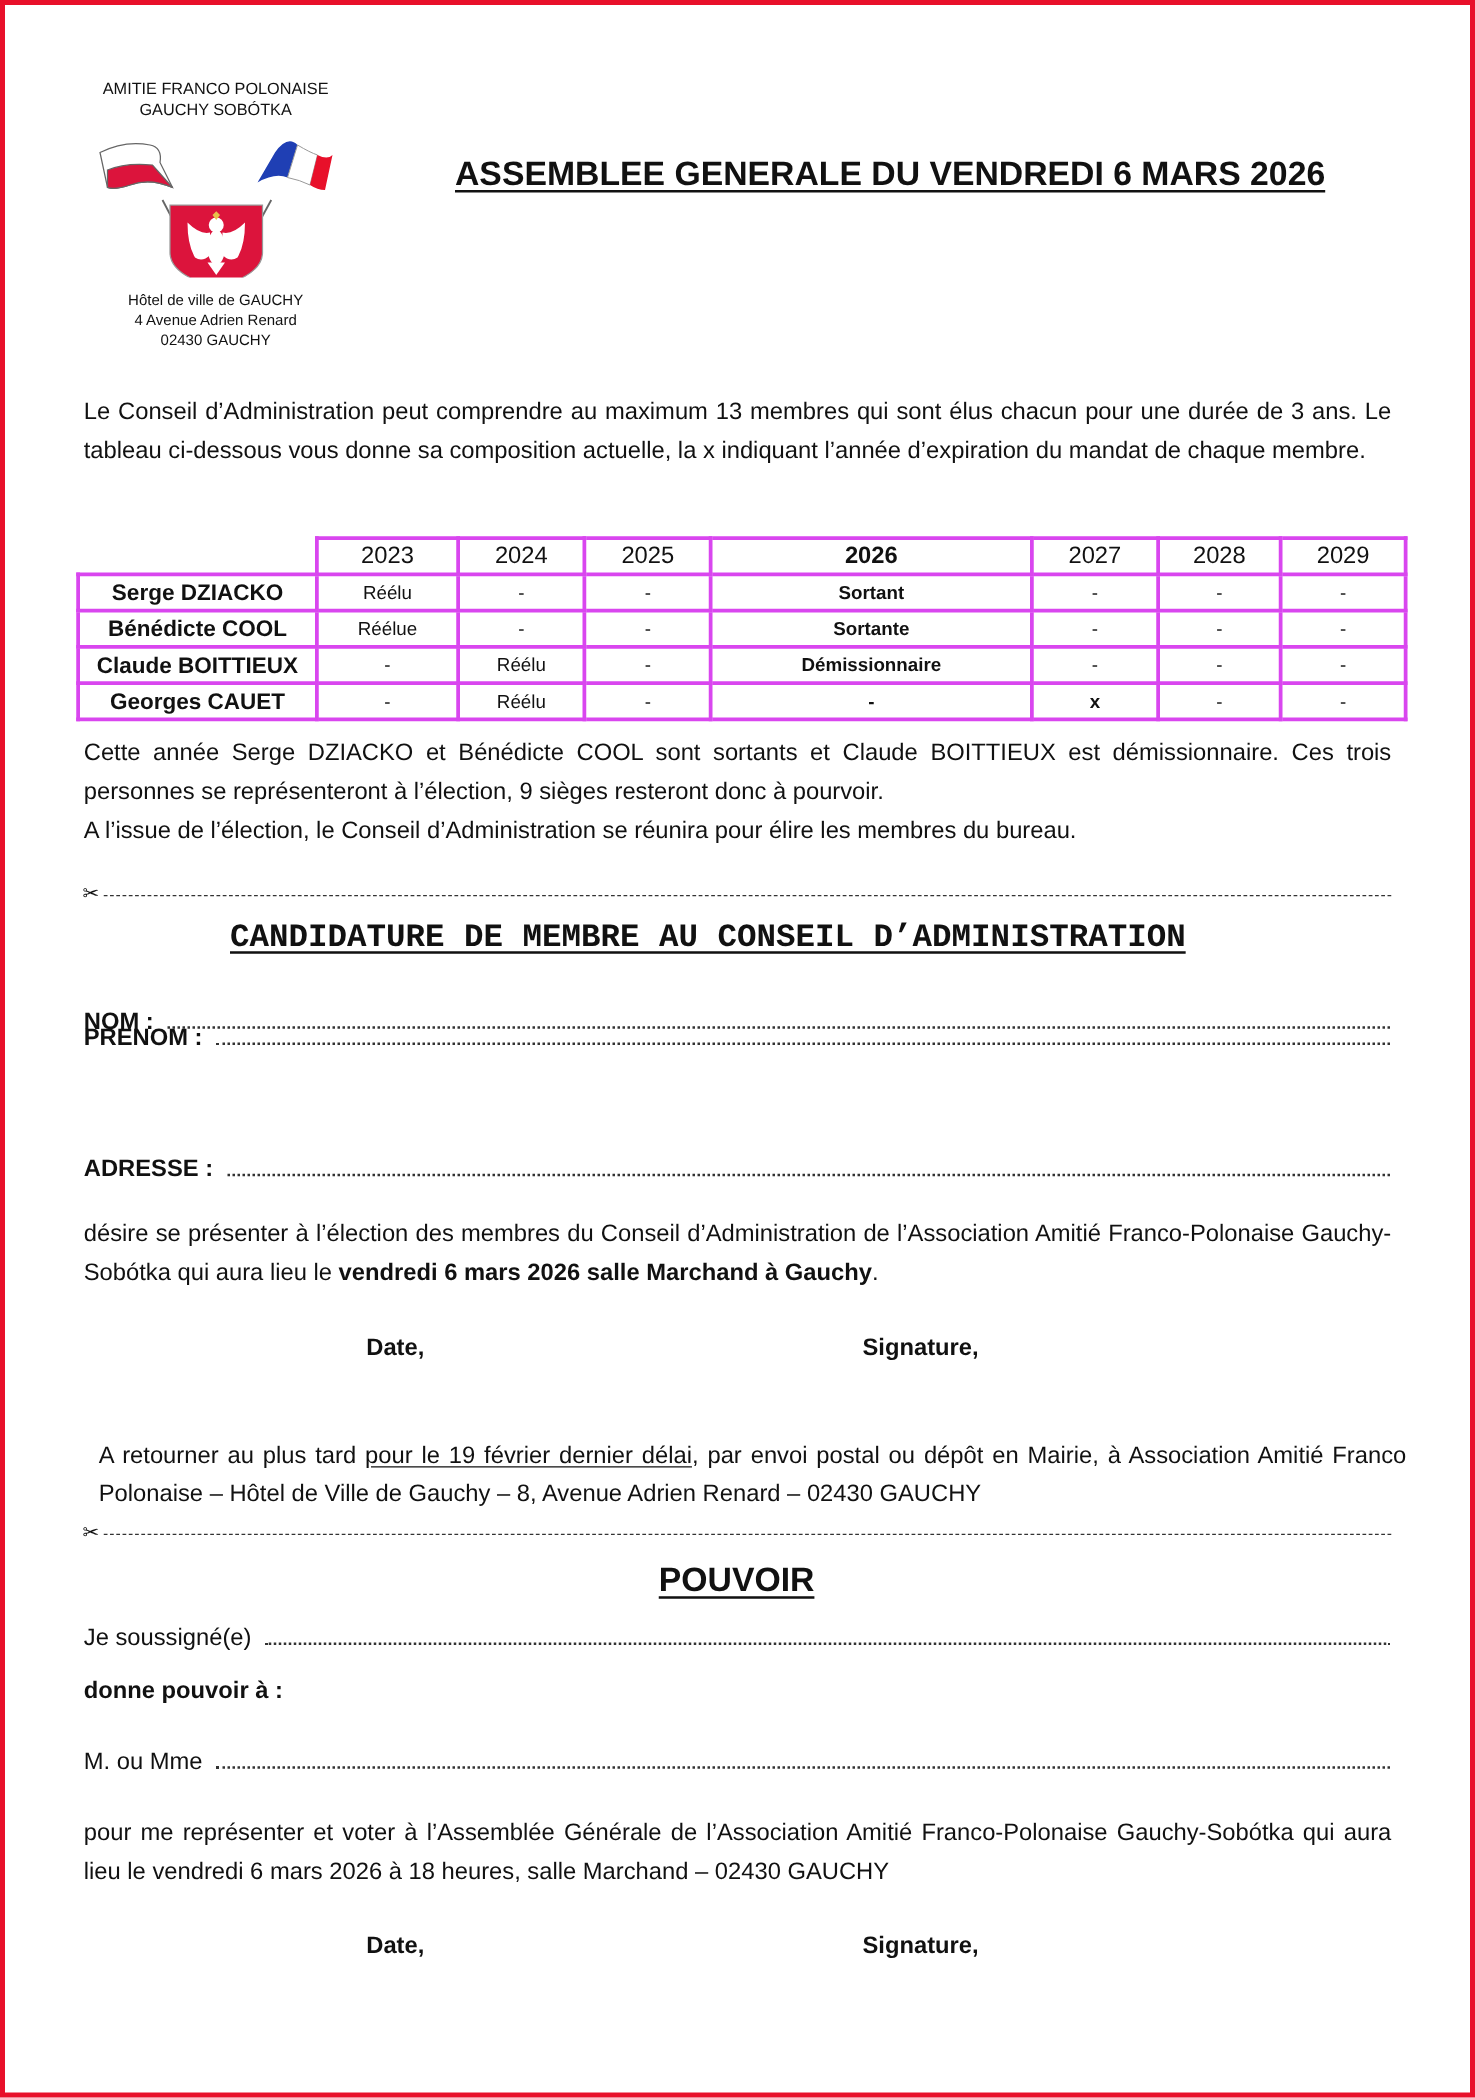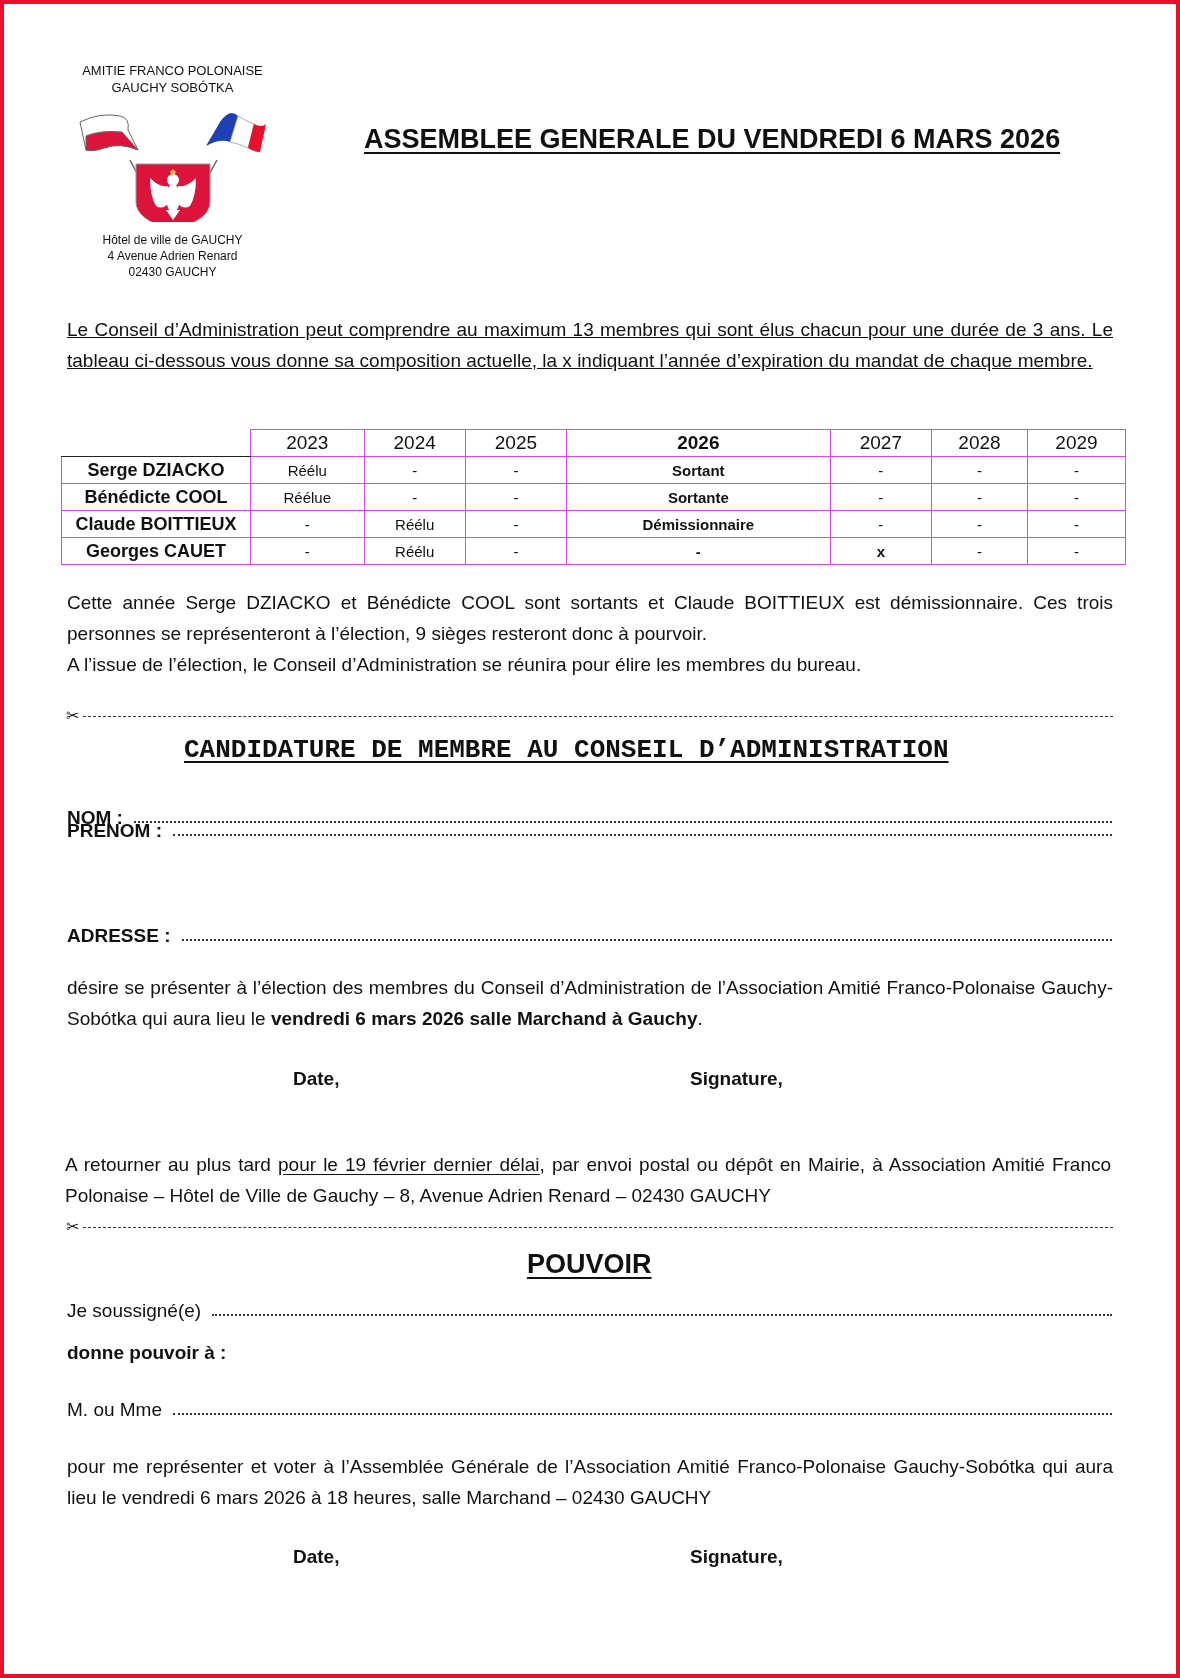--- a/index.html
+++ b/index.html
@@ -7,21 +7,21 @@
          font-family:"Liberation Sans", sans-serif; color:#111; }
   .frame { position:absolute; left:0; top:0; width:1172px; height:1670px; border:4px solid #e8102a; }
   .abs { position:absolute; }
   .logo { left:70px; top:62px; width:205px; text-align:center; font-size:12.5px; line-height:17px; }
   .logo .org { font-size:13px; }
   .logo .addr { font-size:12px; line-height:16px; margin-top:10px; }
   .emblem { position:relative; height:120px; margin-top:6px; }
   .title { font-family:"Liberation Sans", sans-serif; font-weight:bold; text-decoration:underline; text-decoration-thickness:2px; text-underline-offset:4px; }
   .p { font-size:19px; line-height:31px; text-align:justify; }
   table.comp { border-collapse:collapse; position:absolute; left:61px; top:429px; width:1065px; }
-  table.comp td { border:1px solid #d946ef; text-align:center; height:26px; font-size:15px; padding:0; }
+  table.comp td { border:3px solid #d946ef; text-align:center; height:26px; font-size:15px; padding:0; }
   table.comp td.name { font-weight:bold; font-size:18px; width:188px; }
   table.comp td.hd { font-size:19px; }
   table.comp tr.hdr td.blank { border:none; border-bottom:1px solid #222; }
   table.comp td.b { font-weight:bold; }
   .cut { left:66px; width:1047px; height:14px; display:flex; align-items:center; font-size:16px; }
   .cut .dash { flex:1; border-top:1.5px dashed #333; margin-left:4px; margin-top:2px; }
   .field { left:67px; width:1045px; display:flex; align-items:flex-end; font-size:19px; }
   .field .lbl { font-weight:bold; white-space:pre; }
   .field .lbl.n { font-weight:normal; }
   .field .dots { flex:1; border-bottom:2px dotted #333; margin-left:6px; margin-bottom:6px; height:1px; }
@@ -62,21 +62,21 @@
   </div>
   <div class="addr">
     <div>Hôtel de ville de GAUCHY</div>
     <div>4 Avenue Adrien Renard</div>
     <div>02430 GAUCHY</div>
   </div>
 </div>
 
 <div class="abs title" style="left:364px; top:124px; font-size:27px;">ASSEMBLEE GENERALE DU VENDREDI 6 MARS 2026</div>
 
-<div class="abs p" style="left:67px; top:314px; width:1046px;text-decoration:underline;">Le Conseil d’Administration peut comprendre au maximum 13 membres qui sont élus chacun pour une durée de 3 ans. Le tableau ci-dessous vous donne sa composition actuelle, la x indiquant l’année d’expiration du mandat de chaque membre.</div>
+<div class="abs p" style="left:67px; top:314px; width:1046px;">Le Conseil d’Administration peut comprendre au maximum 13 membres qui sont élus chacun pour une durée de 3 ans. Le tableau ci-dessous vous donne sa composition actuelle, la x indiquant l’année d’expiration du mandat de chaque membre.</div>
 
 <table class="comp">
   <tbody>
       <tr class="hdr">
     <td class="name blank"></td>
     <td class="hd">2023</td>
     <td class="hd">2024</td>
     <td class="hd">2025</td>
     <td class="hd b">2026</td>
     <td class="hd">2027</td>
@@ -147,21 +147,21 @@
 <div class="abs field" style="top:925px;text-align:center;">
   <span class="lbl">ADRESSE : </span>
   <span class="dots"></span>
 </div>
 
 <div class="abs p" style="left:67px; top:972px; width:1046px;"><span>désire se présenter à l’élection des membres du Conseil d’Administration de l’Association Amitié Franco-Polonaise Gauchy-Sobótka qui aura lieu le </span><b>vendredi 6 mars 2026 salle Marchand à Gauchy</b><span>.</span></div>
 
 <div class="abs sig" style="left:293px; top:1068px;">Date,</div>
 <div class="abs sig" style="left:690px; top:1068px;">Signature,</div>
 
-<div class="abs p" style="left:65px; top:1149px; width:1046px;"><span>A retourner au plus tard </span><u>pour le 19 février dernier délai</u><span>, par envoi postal ou dépôt en Mairie, à Association Amitié Franco Polonaise – Hôtel de Ville de Gauchy – 8, Avenue Adrien Renard – 02430 GAUCHY</span></div>
+<div class="abs p" style="left:79px; top:1149px; width:1046px;"><span>A retourner au plus tard </span><u>pour le 19 février dernier délai</u><span>, par envoi postal ou dépôt en Mairie, à Association Amitié Franco Polonaise – Hôtel de Ville de Gauchy – 8, Avenue Adrien Renard – 02430 GAUCHY</span></div>
 
 <div class="abs cut" style="top:1219px;">
   <span>✂</span>
   <span class="dash"></span>
 </div>
 
 <div class="abs title" style="left:527px; top:1249px; font-size:27px;">POUVOIR</div>
 
 <div class="abs field" style="top:1300px;">
   <span class="lbl n">Je soussigné(e) </span>

